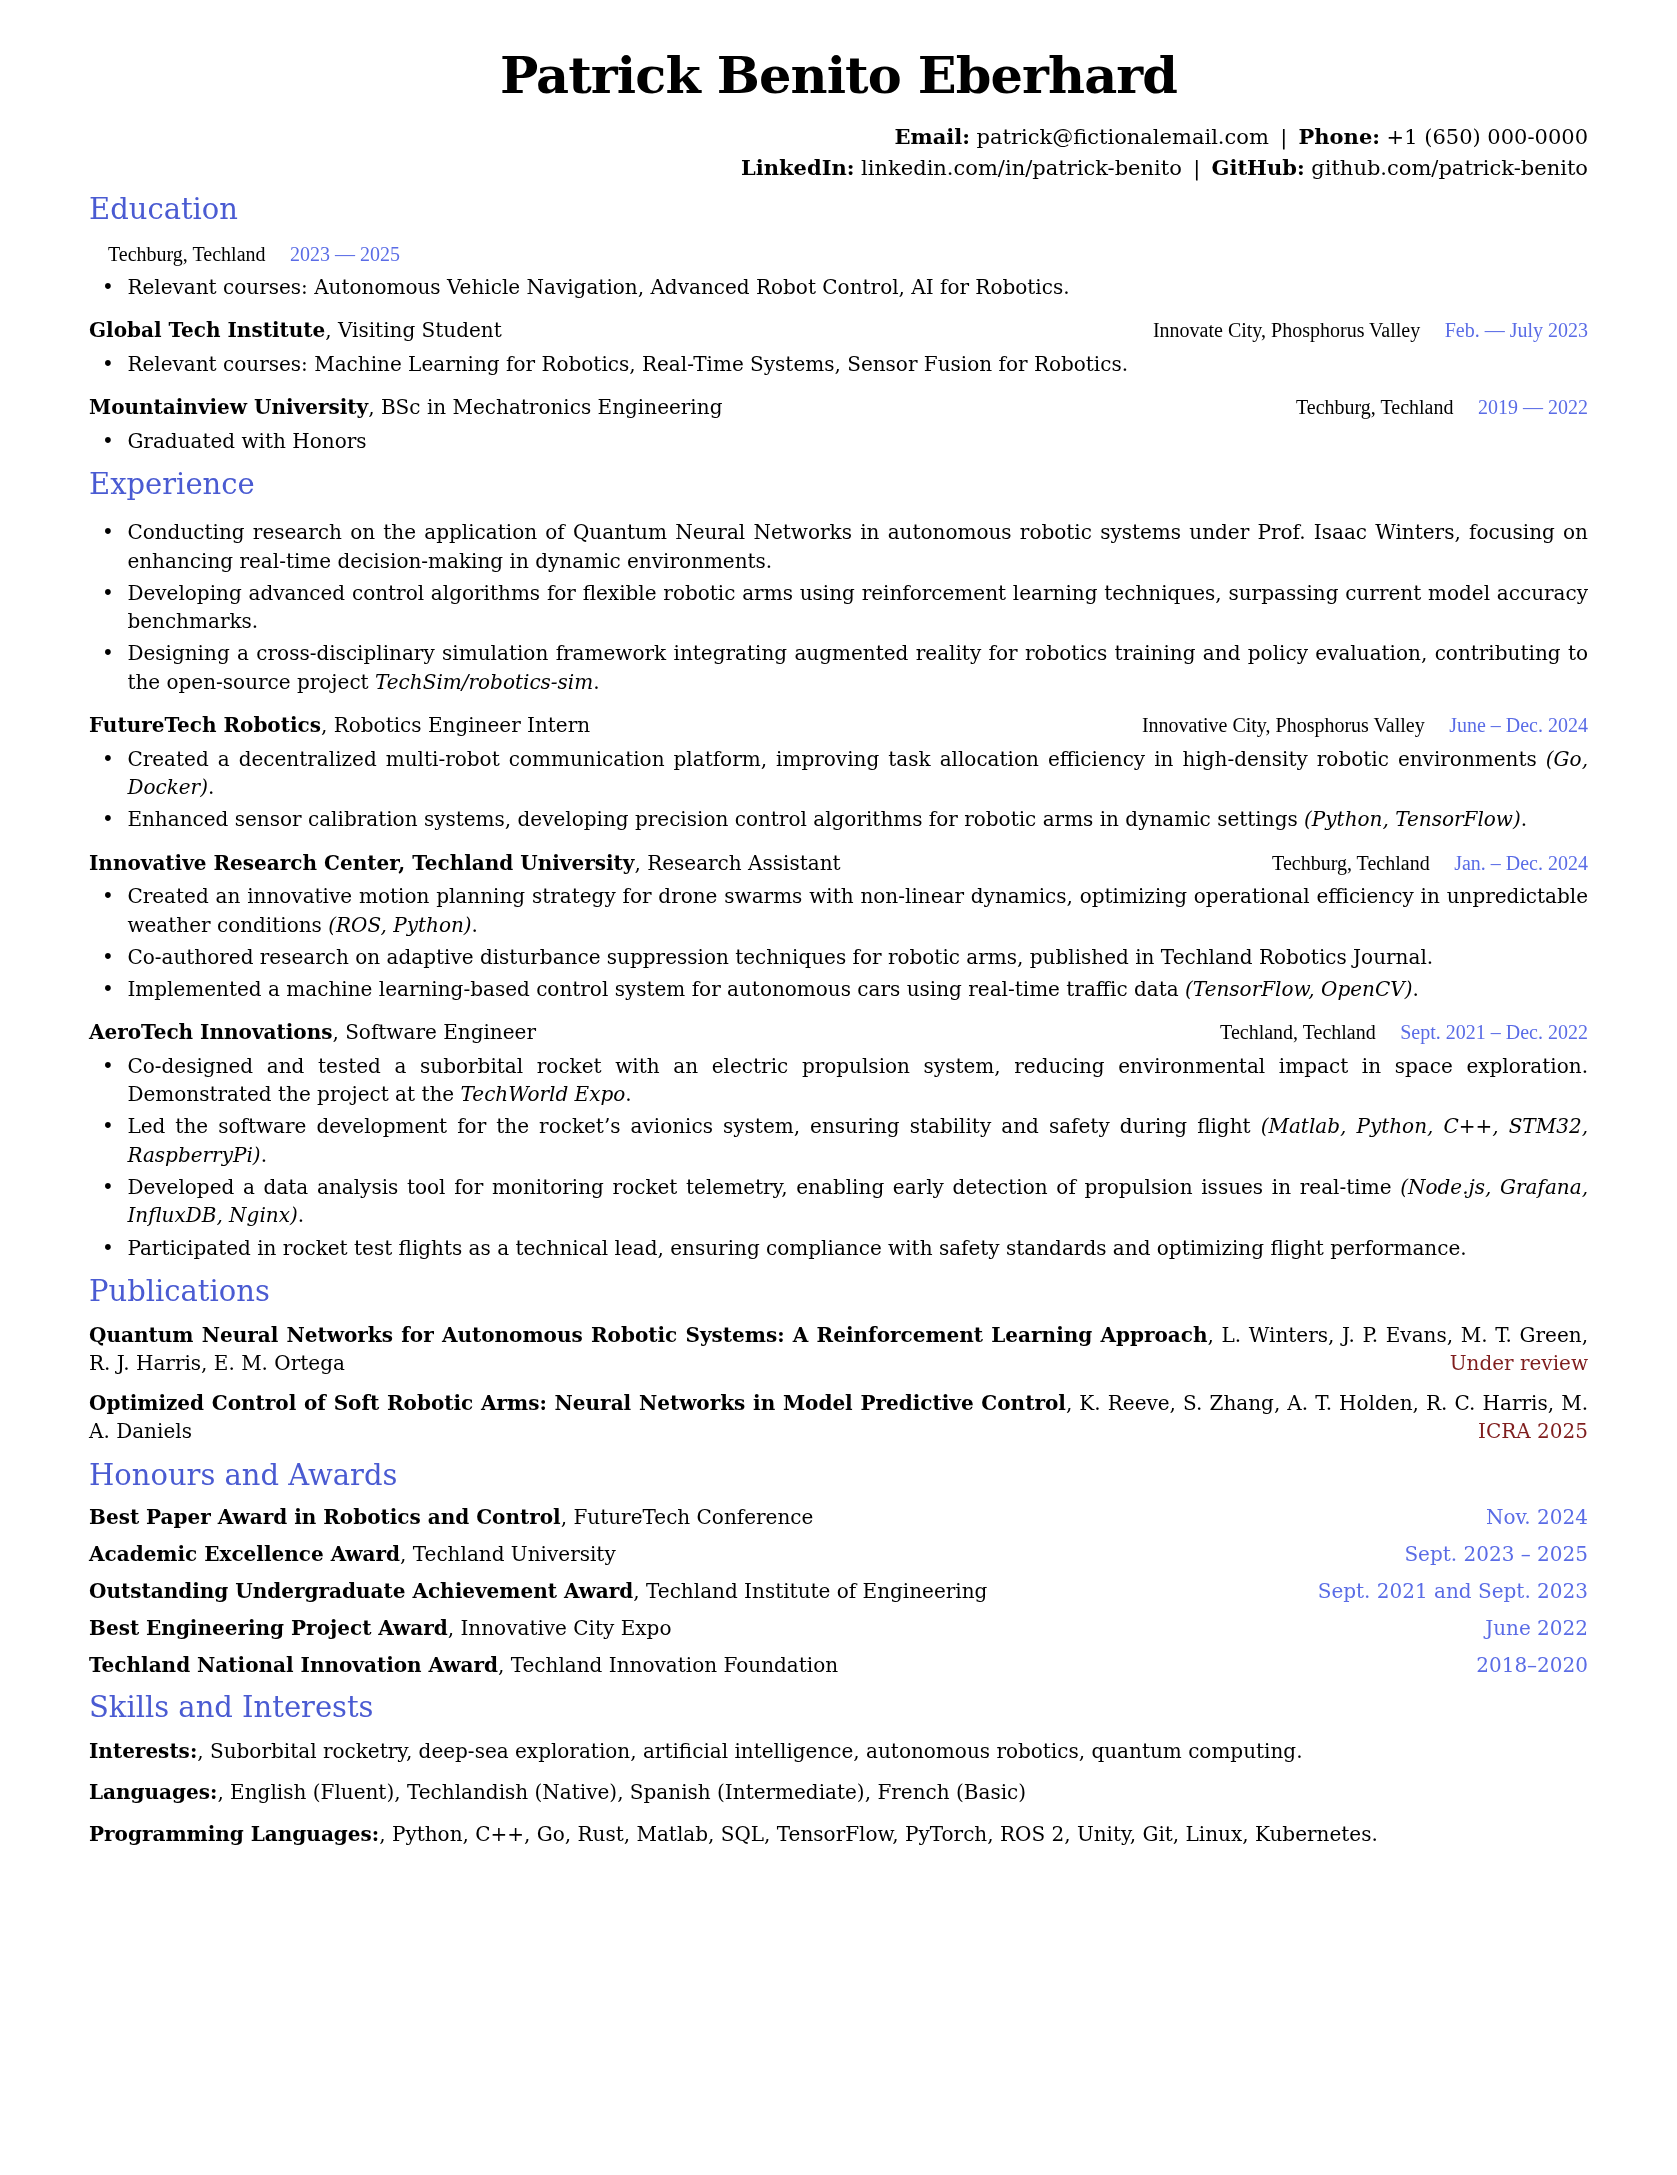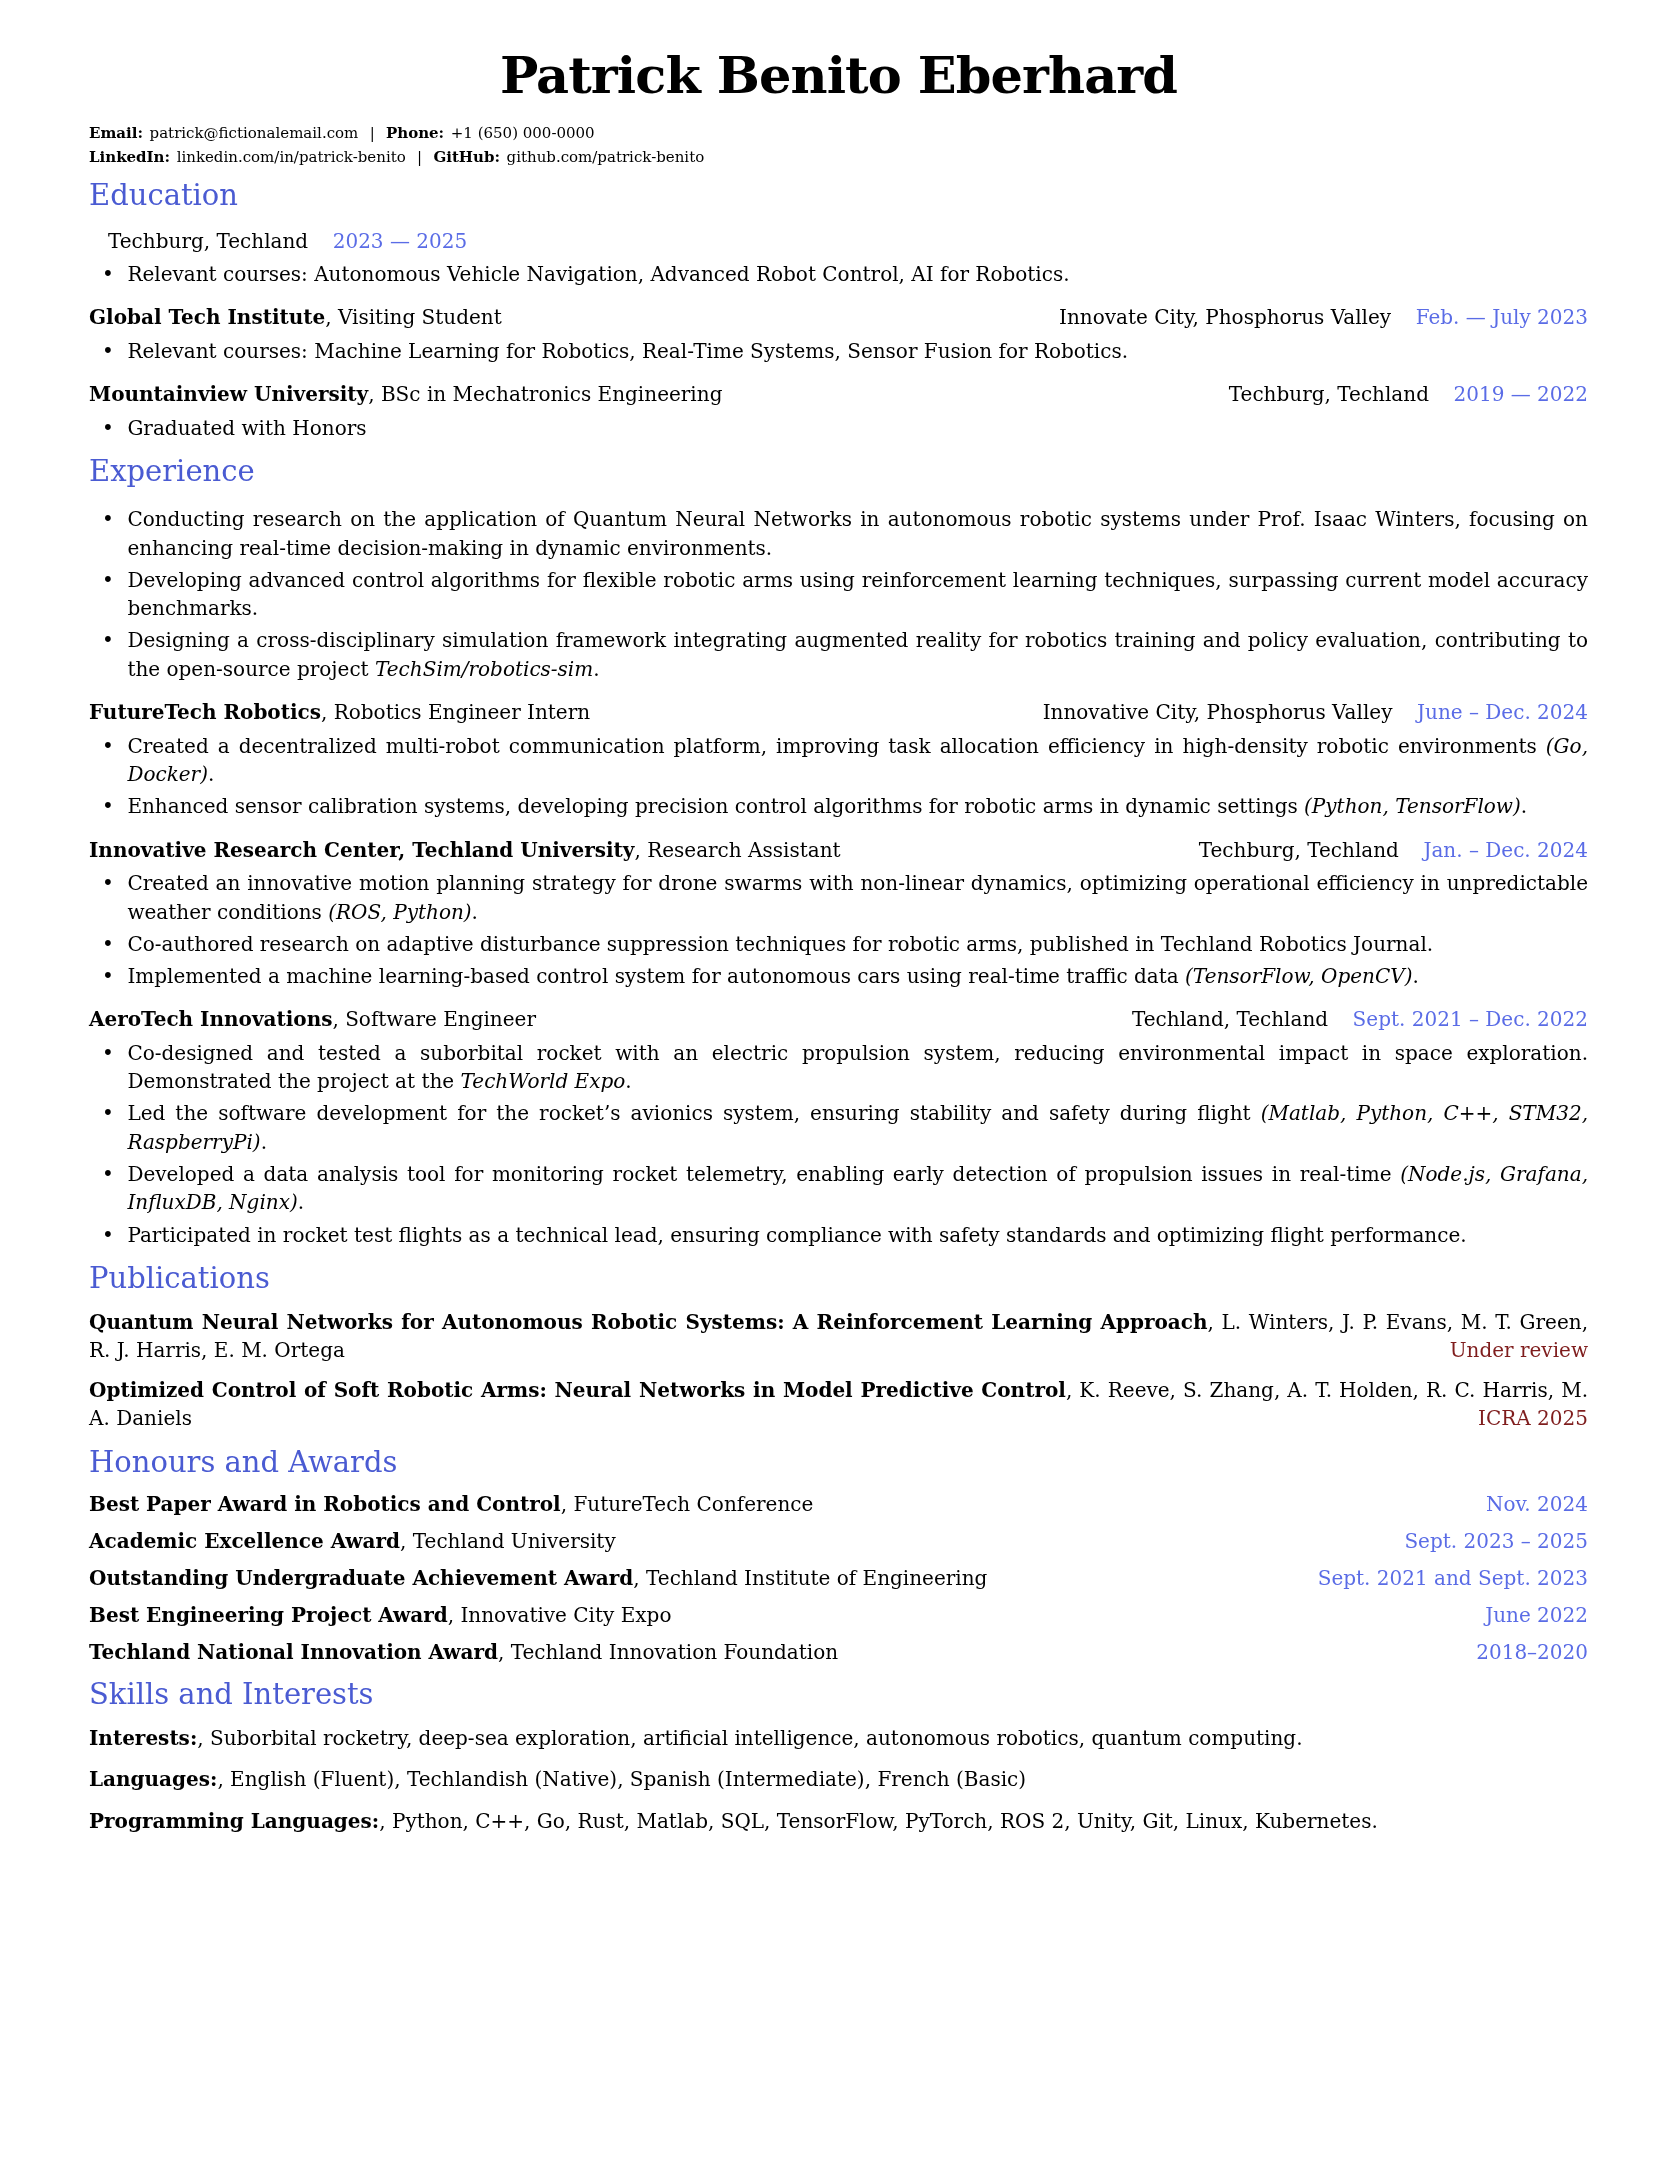--- a/index.html
+++ b/index.html
@@ -16,38 +16,38 @@
   }
   
   .name {
     font-size: 51px;
     font-weight: bold;
     text-align: center;
     margin: 17px 0 19px 0;
     letter-spacing: -0.9px;
   }
   .contact-line {
-    text-align: left;
-    font-size: 15px;
+    text-align: right;
+    font-size: 21px;
     margin: 5.6px 0;
   }
   .contact-line b { margin-right: 6.6px; }
   .contact-line .sep { margin: 0 11.3px; }
   
   .sec-title {
     font-size: 29px;
     font-weight: normal;
     color: #4a5bd2;
     margin: 12px 0 13px 0;
   }
   
   .entry { margin: 17px 0 0 0; }
   .entry-head { display: flex; justify-content: space-between; align-items: baseline; }
   .entry-left { }
-  .entry-right { white-space: nowrap; padding-left: 19px; }
+  .entry-right { white-space: nowrap; padding-left: 19px; font-family: Liberation Serif, serif; }
   .loc { color: #000000; }
   .date { color: #5a6ce6; margin-left: 24.5px; }
   ul.bullets {
     list-style: none;
     margin: 7.5px 0 0 0;
     padding: 0 0 0 13px;
   }
   ul.bullets li {
     position: relative;
     padding-left: 25.4px;

